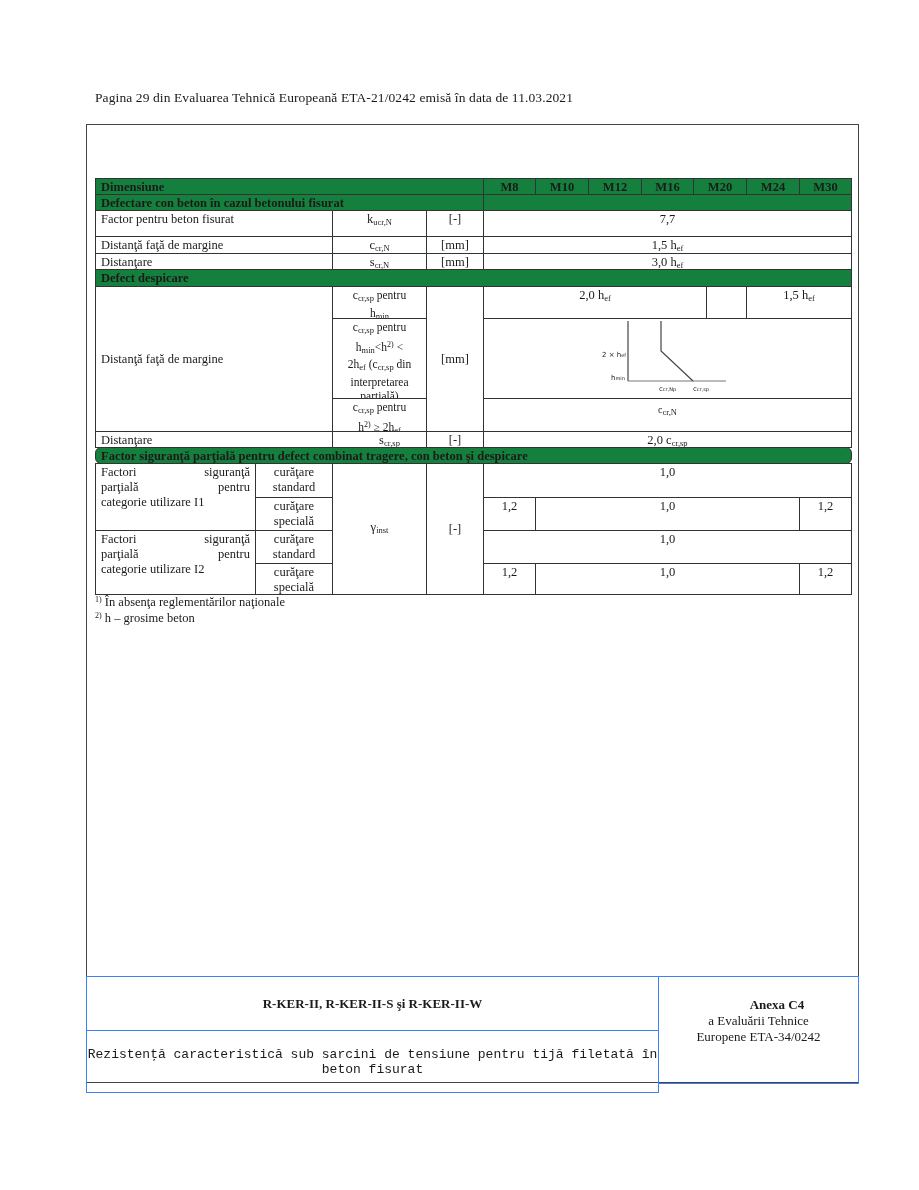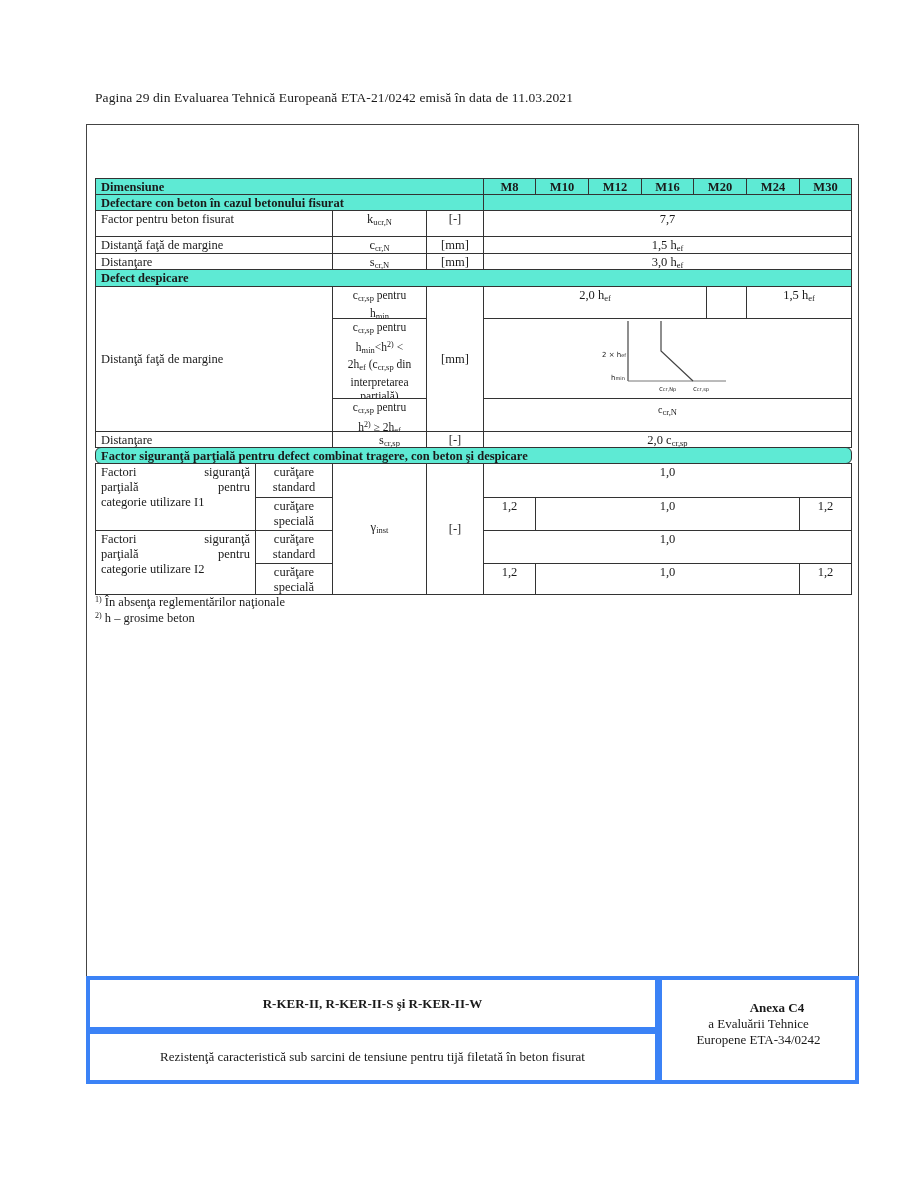--- a/index.html
+++ b/index.html
@@ -2,31 +2,31 @@
 <html><head>
 <meta charset="utf-8">
 <style>
   html, body { margin:0; padding:0; background:#ffffff; }
   body { width:919px; height:1190px; position:relative; font-family:"DejaVu Serif","Liberation Serif",serif; color:#1a1a1a; overflow:hidden; }
   .abs { position:absolute; }
   .page-header { left:95px; top:90px; font-size:13.5px; font-family:"Liberation Serif","DejaVu Serif",serif; white-space:nowrap; letter-spacing:0.1px; }
   .frame { left:86px; top:124px; width:773px; height:959px; border:1px solid #444; box-sizing:border-box; }
   .table-title { left:95px; top:161px; font-size:14px; font-weight:bold; font-family:"Liberation Serif","DejaVu Serif",serif;margin-top:26px; }
   .cell { position:absolute; box-sizing:border-box; border:1px solid #333; font-family:"Liberation Serif","DejaVu Serif",serif; font-size:12.5px; line-height:15px; display:flex; align-items:flex-start; justify-content:center; text-align:center; padding-top:1px; background:#fff; }
-  .cell.grey { background:#5eead4; }
+  .cell.grey { background:#15803d; }
   .cell.bold { font-weight:bold; }
   .cell.left { justify-content:flex-start; text-align:left; padding-left:5px; }
   .cell.vmid { align-items:center; padding-top:0; }
   .cell.just { text-align:justify; justify-content:flex-start; padding:1px 5px 0 5px; }
   .sym { font-size:10px; }
   .sub { font-size:8.5px; vertical-align:-2px; }
   .sup { font-size:8px; vertical-align:4px; }
   .small { font-size:11.5px; line-height:14.5px; }
   .foot { font-family:"Liberation Serif","DejaVu Serif",serif; font-size:12.5px; white-space:nowrap; }
-  .fbox { position:absolute; box-sizing:border-box; border:4px solid #3b82f6; font-family:"Liberation Serif","DejaVu Serif",serif; font-size:13px; display:flex; align-items:center; justify-content:center; text-align:center; }
+  .fbox { position:absolute; box-sizing:border-box; border:1px solid #3b82f6; font-family:"Liberation Serif","DejaVu Serif",serif; font-size:13px; display:flex; align-items:center; justify-content:center; text-align:center; }
   .jline { display:flex; justify-content:space-between; }
 </style>
 </head>
 <body>
 
 <div class="abs page-header">Pagina 29 din Evaluarea Tehnică Europeană ETA-21/0242 emisă în data de 11.03.2021</div>
 
 <div class="abs frame"></div>
 
 <div class="abs table-title">Tabel C2 (continuare)</div>
@@ -177,18 +177,18 @@
   <div class="cell" style="left:483px;top:530px;width:369px;height:34px;">1,0</div>
   <div class="cell" style="left:483px;top:563px;width:53px;height:32px;">1,2</div>
   <div class="cell" style="left:535px;top:563px;width:265px;height:32px;">1,0</div>
   <div class="cell" style="left:799px;top:563px;width:53px;height:32px;">1,2</div>
 </div>
 
 <div class="abs foot" style="left:95px;top:595px;"><span class="sup">1)</span><span> În absenţa reglementărilor naţionale</span></div>
 <div class="abs foot" style="left:95px;top:611px;"><span class="sup">2)</span><span> h – grosime beton</span></div>
 
 <div class="fbox" style="left:86px;top:976px;width:573px;height:55px;font-weight:bold;">R-KER-II, R-KER-II-S şi R-KER-II-W</div>
-<div class="fbox" style="left:86px;top:1030px;width:573px;height:54px;">Rezistenţă caracteristică sub sarcini de tensiune pentru tijă filetată în beton fisurat</div>
+<div class="fbox" style="left:86px;top:1030px;width:573px;height:63px;font-family:Liberation Mono, monospace;">Rezistenţă caracteristică sub sarcini de tensiune pentru tijă filetată în beton fisurat</div>
 <div class="fbox" style="left:658px;top:976px;width:201px;height:108px;flex-direction:column;justify-content:flex-start;padding-top:20px;line-height:16px;">
   <span style="font-weight:bold;margin-left:37px;">Anexa C4</span>
   <span>a Evaluării Tehnice</span>
   <span>Europene ETA-34/0242</span>
 </div>
 
 </body></html>

